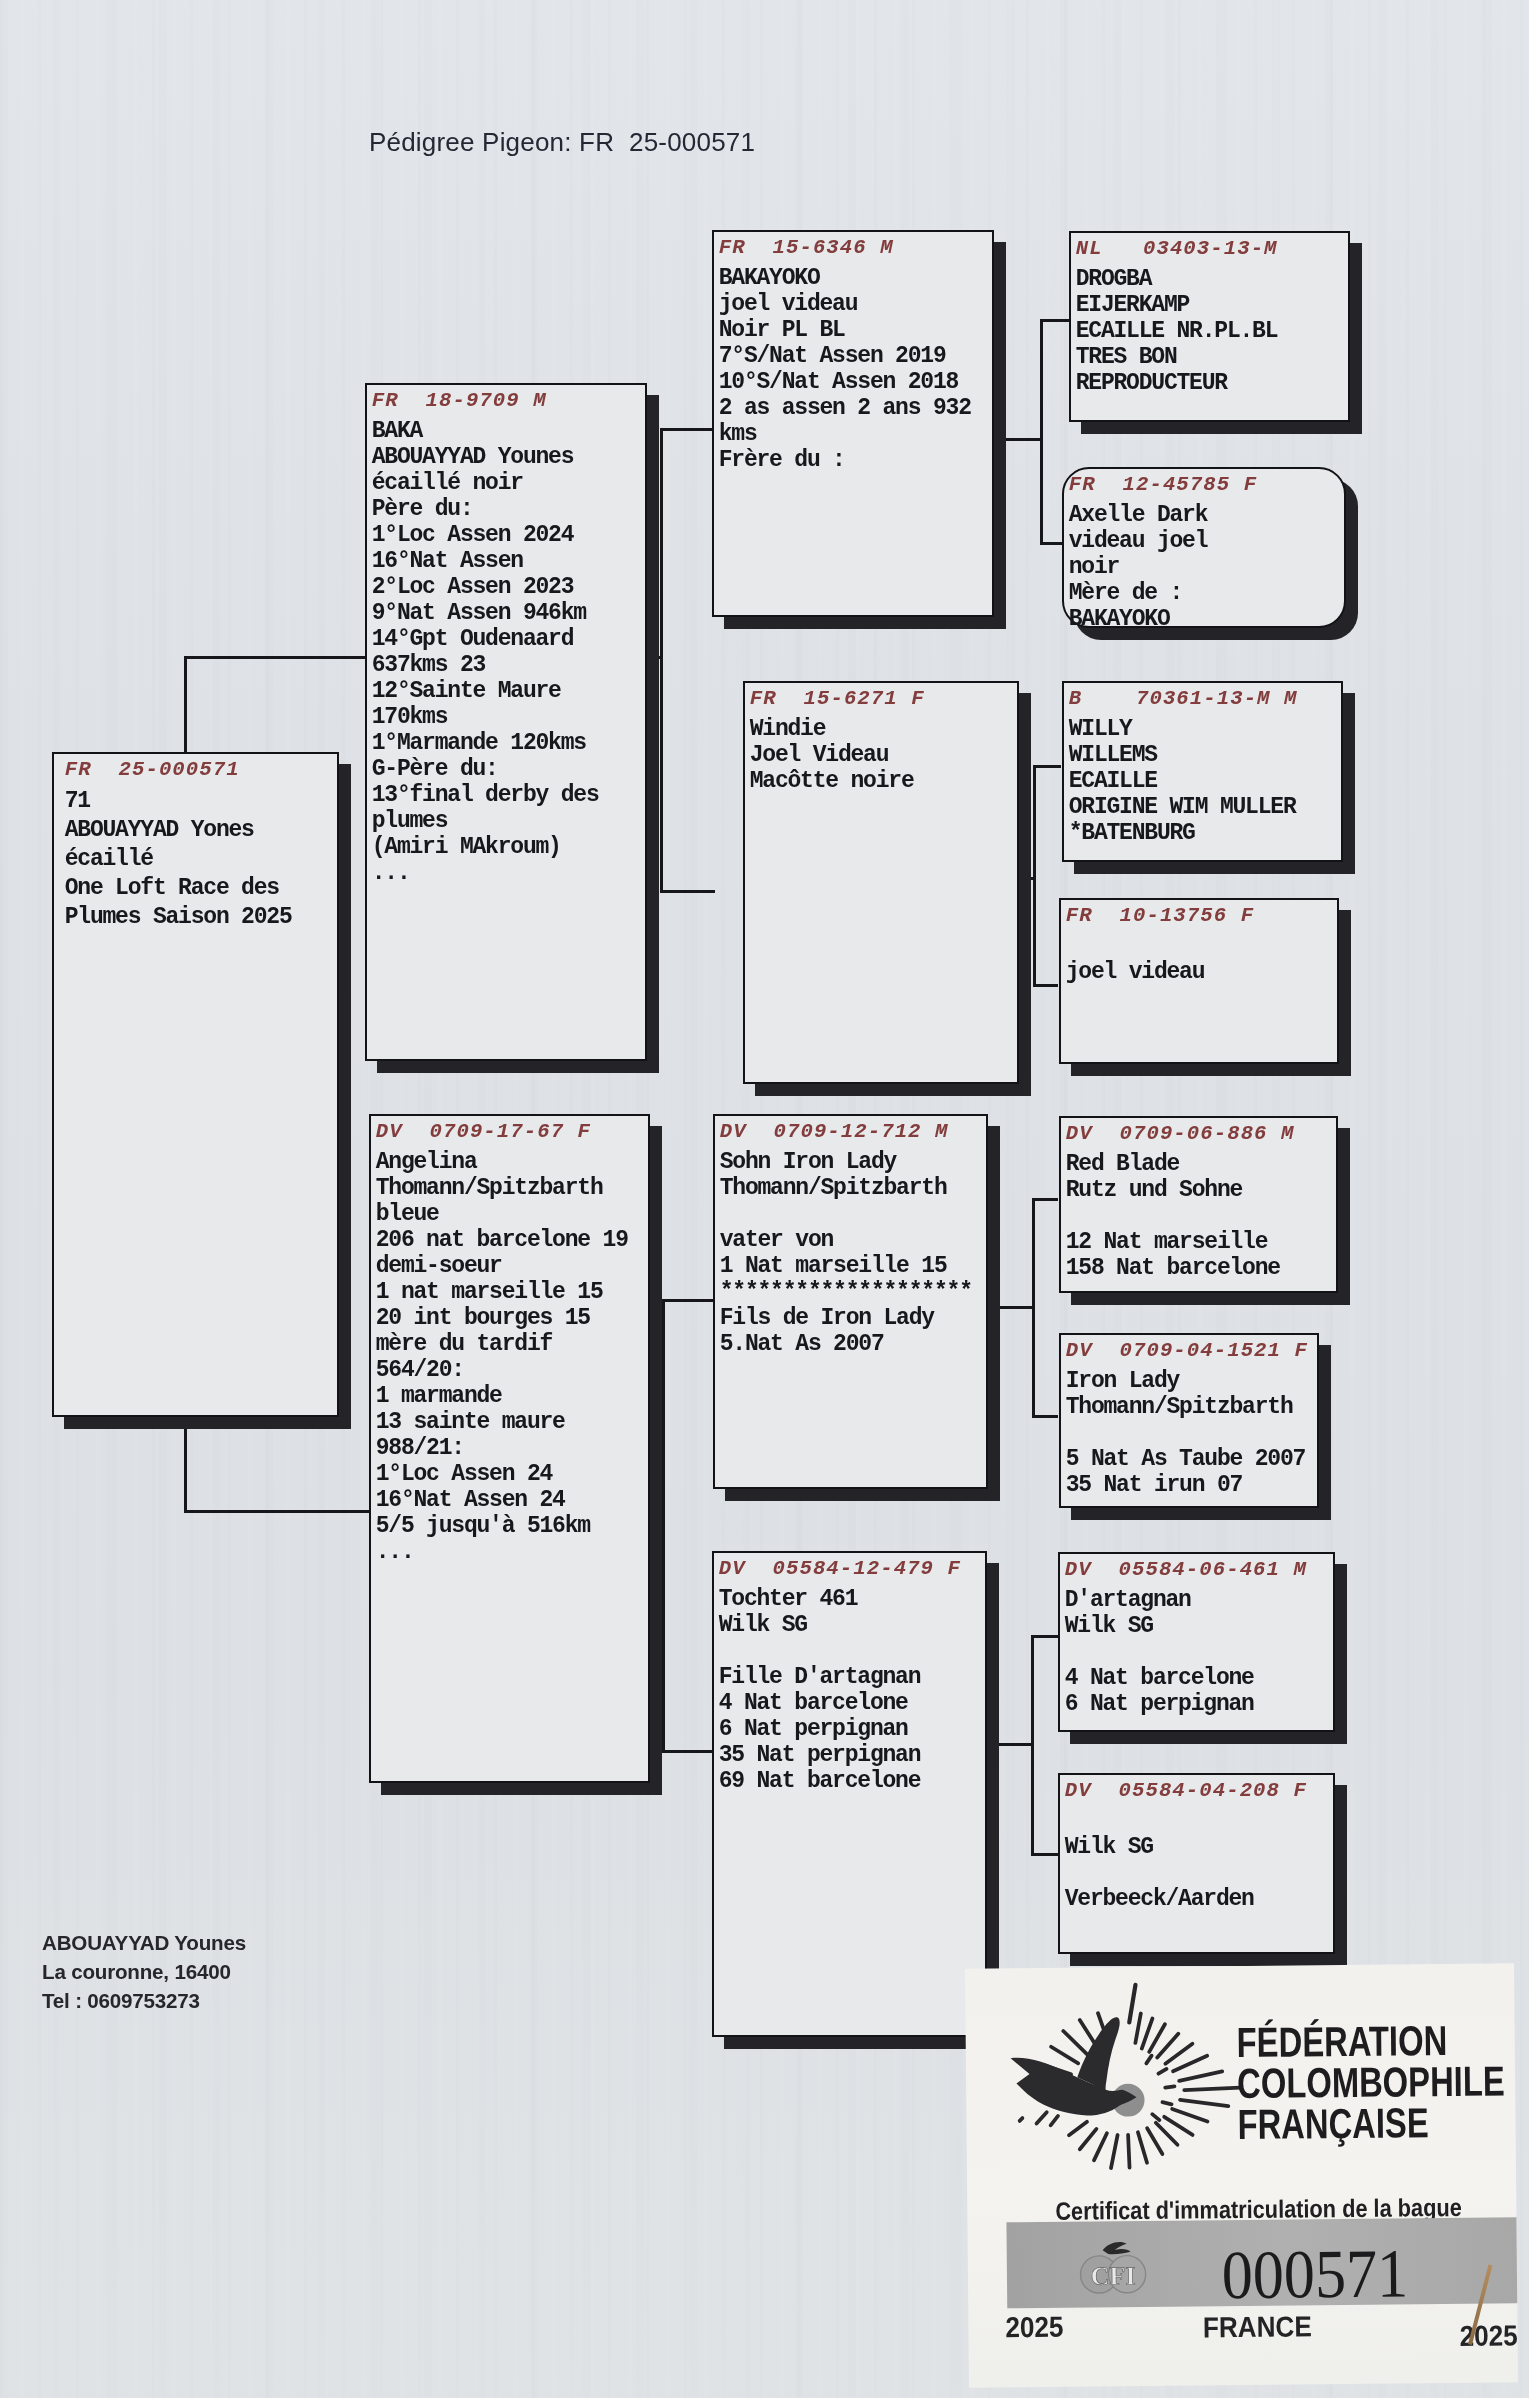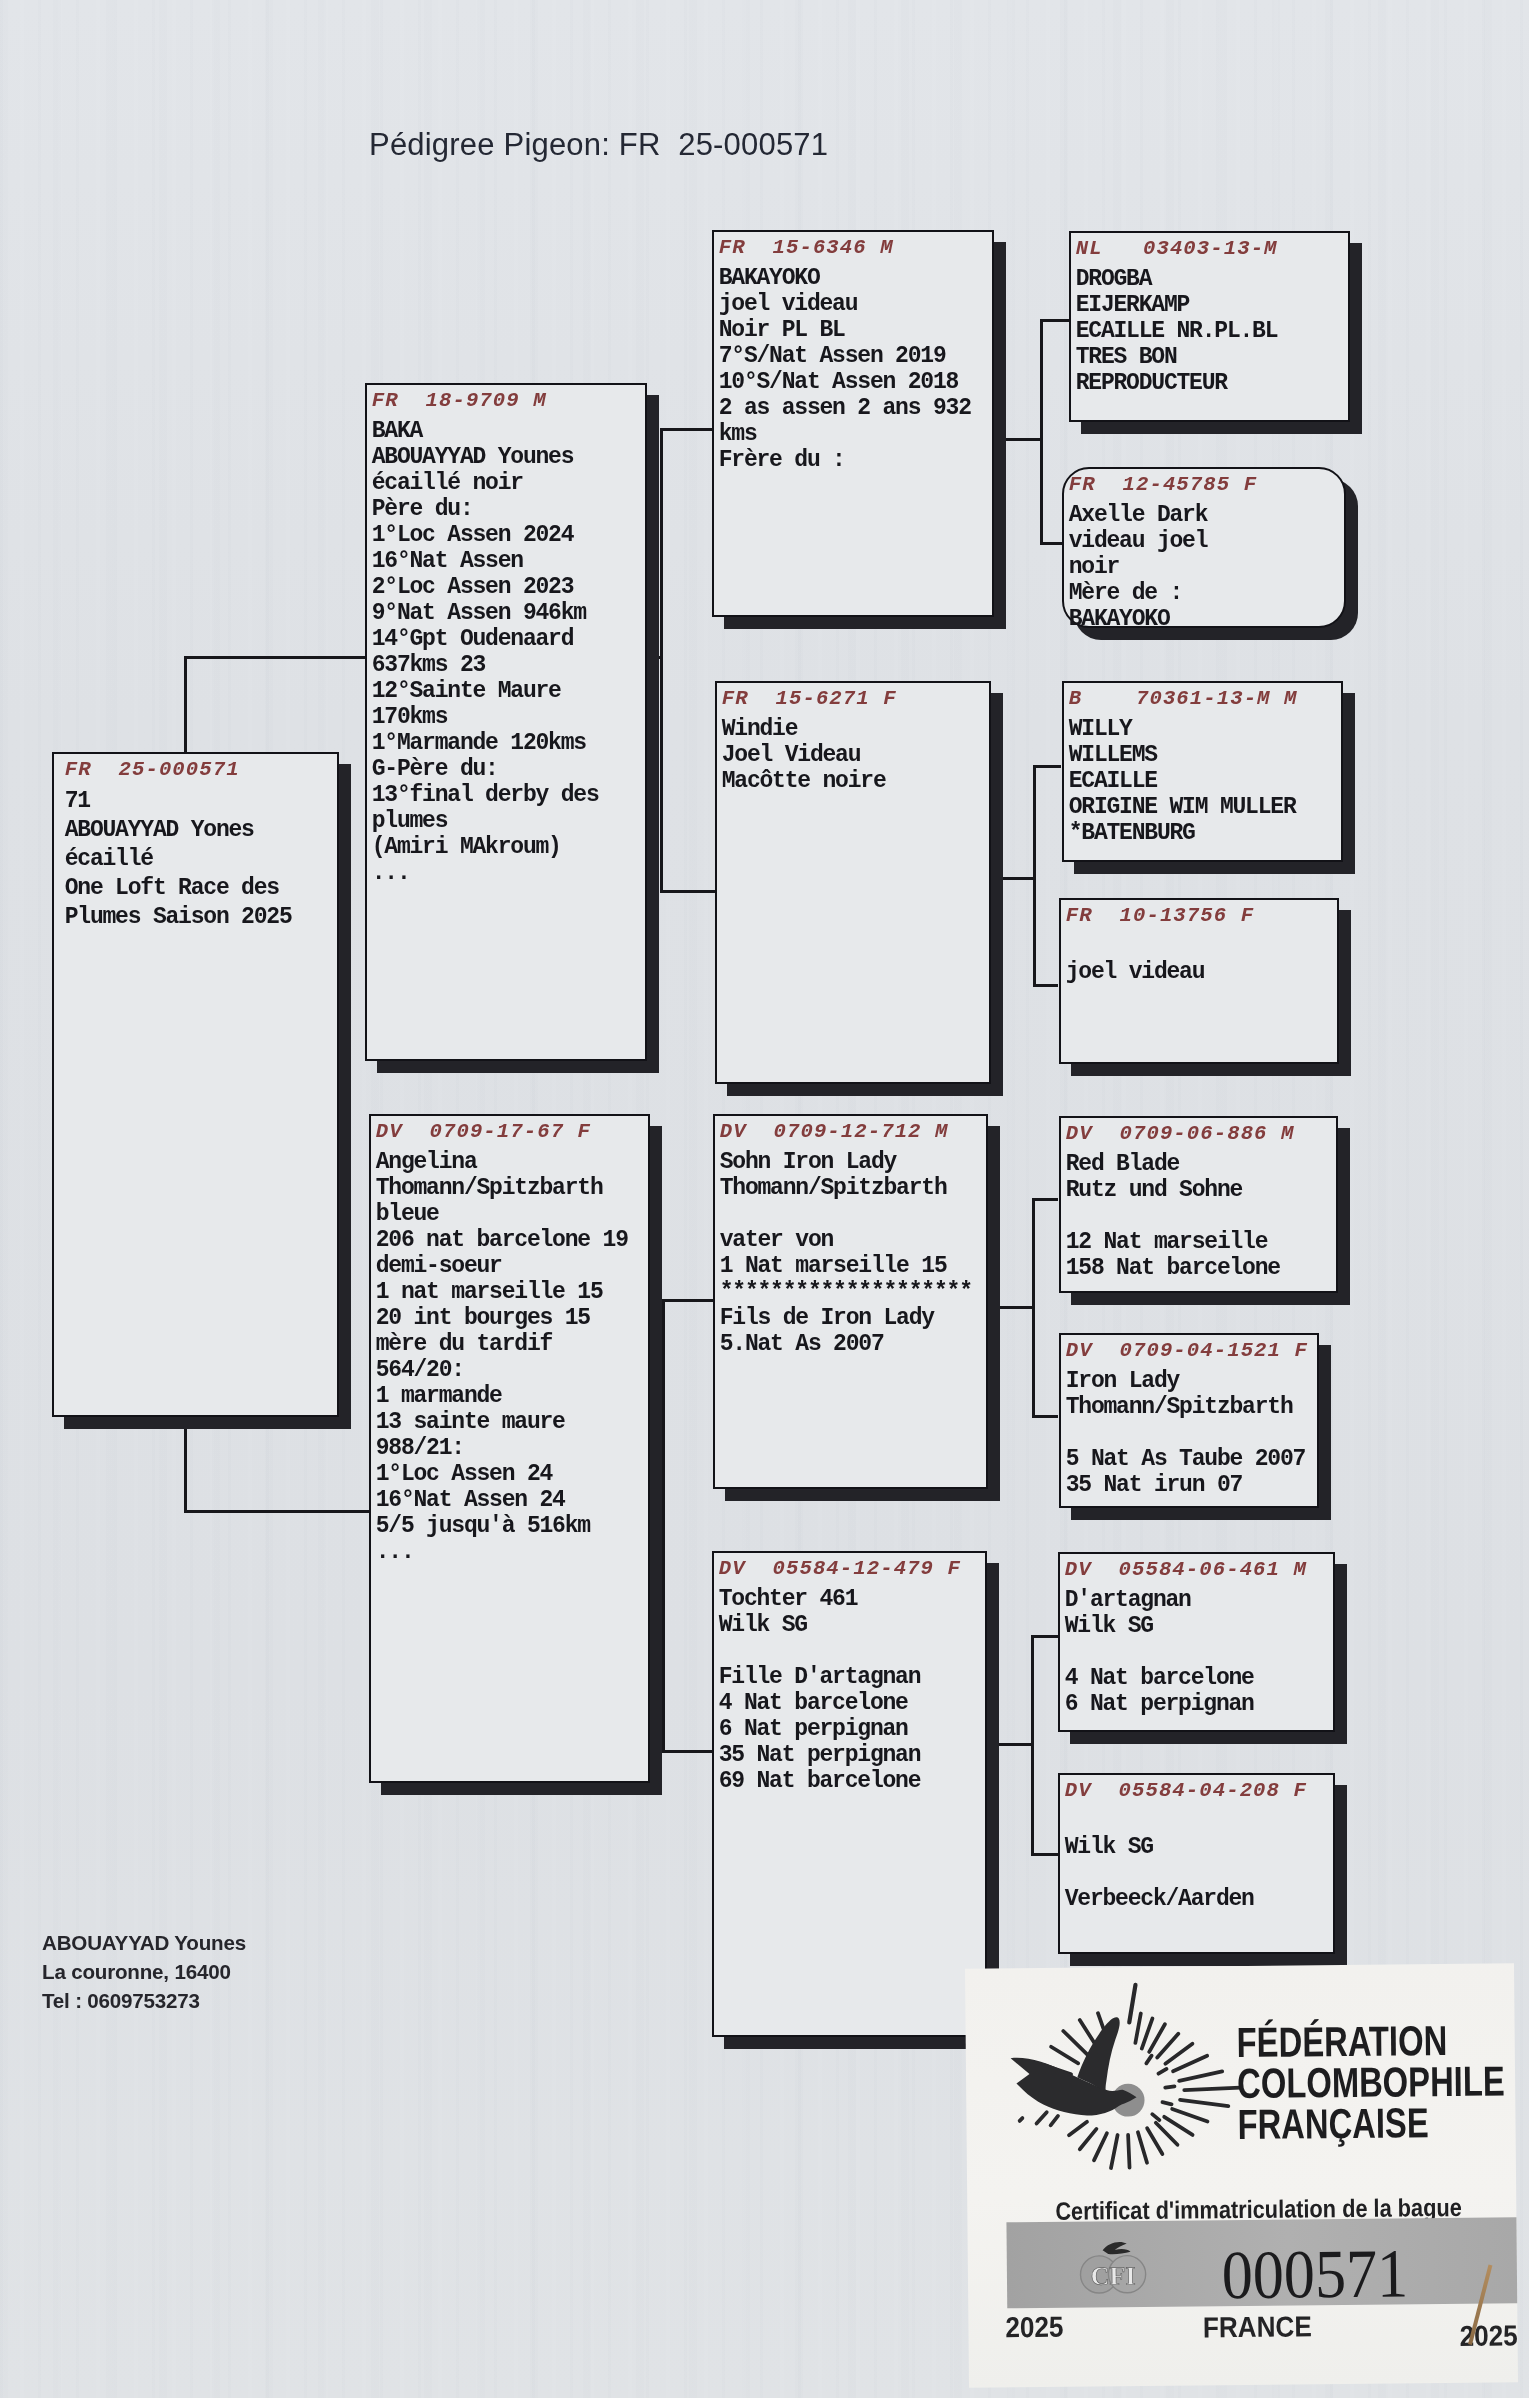--- a/index.html
+++ b/index.html
@@ -21,21 +21,21 @@
     margin:2.8px 0 5.6px 4.7px;white-space:pre;}
   .bd{font-family:"Liberation Mono",monospace;font-weight:bold;color:#17171c;
     font-size:23px;line-height:26px;letter-spacing:-1.2px;
     margin:0 0 0 4.7px;white-space:pre;}
   .t{position:absolute;z-index:3;}
 </style>
 </head>
 <body>
 <div id="page">
 
-<div class="t" style="left:369px;top:127px;font-size:31px;color:#242834;letter-spacing:0.2px;">Pédigree Pigeon: FR&nbsp;&nbsp;25-000571</div>
+<div class="t" style="left:369px;top:127px;font-size:26px;color:#242834;letter-spacing:0.2px;">Pédigree Pigeon: FR&nbsp;&nbsp;25-000571</div>
 
 <div class="line" style="left:184px;top:656px;width:2.8px;height:857px;"></div>
 
 <div class="line" style="left:184px;top:656px;width:182px;height:2.8px;"></div>
 
 <div class="line" style="left:184px;top:1510px;width:186px;height:2.8px;"></div>
 
 <div class="line" style="left:647px;top:656px;width:15px;height:2.8px;"></div>
 
 <div class="line" style="left:660px;top:428px;width:2.8px;height:465px;"></div>
@@ -140,21 +140,21 @@
       <div class="bd" style="line-height:26px;">BAKAYOKO
 joel videau
 Noir PL BL
 7°S/Nat Assen 2019
 10°S/Nat Assen 2018
 2 as assen 2 ans 932
 kms
 Frère du :</div>
     </div>
 
-<div class="box" style="left:715px;top:681px;width:276px;height:403px;">
+<div class="box" style="left:743px;top:681px;width:276px;height:403px;">
       <div class="hd">FR  15-6271 F</div>
       <div class="bd" style="line-height:26px;">Windie
 Joel Videau
 Macôtte noire</div>
     </div>
 
 <div class="box" style="left:713px;top:1114px;width:275px;height:375px;">
       <div class="hd">DV  0709-12-712 M</div>
       <div class="bd" style="line-height:26px;">Sohn Iron Lady
 Thomann/Spitzbarth

